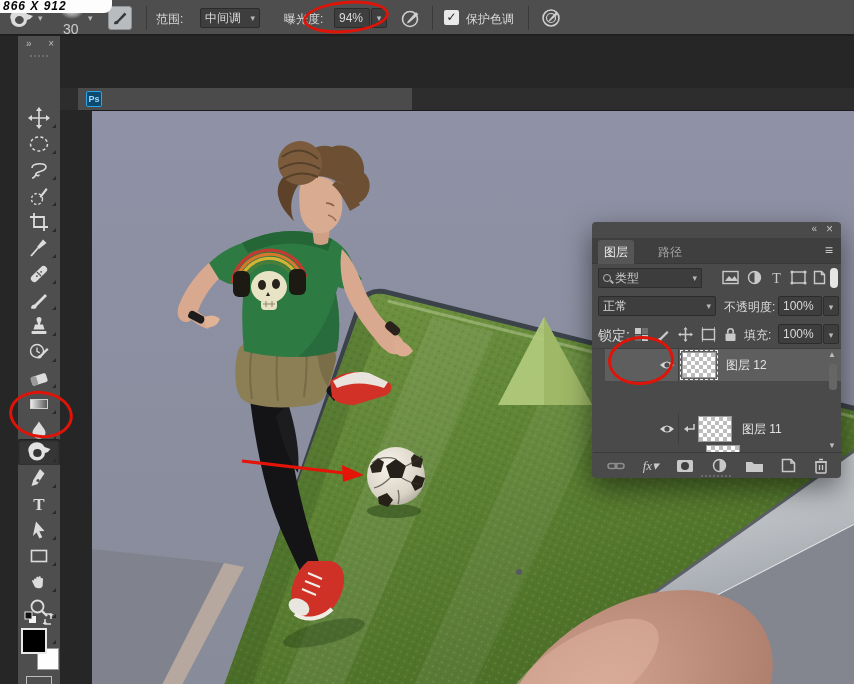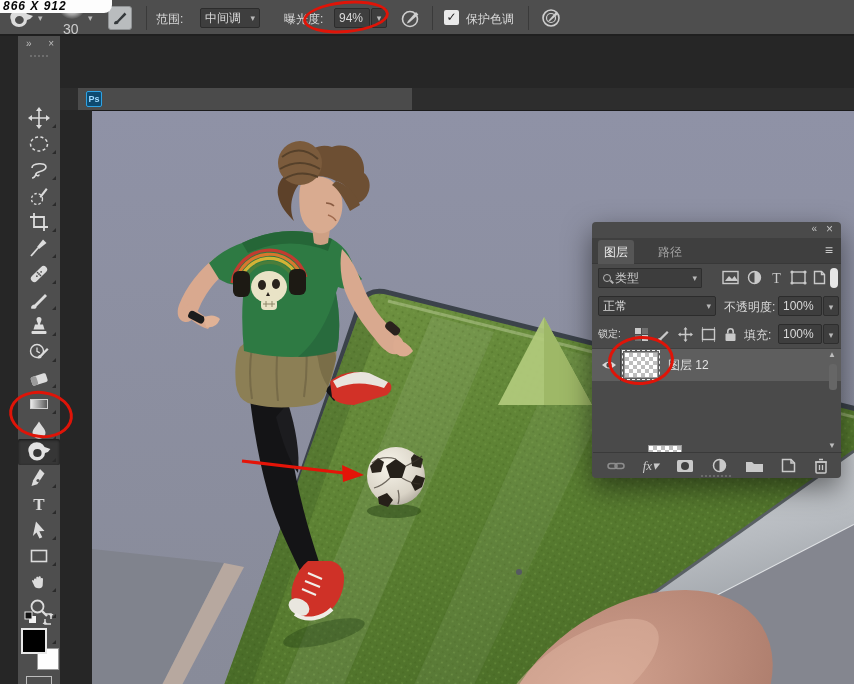--- a/index.html
+++ b/index.html
@@ -85,21 +85,21 @@
   #pin-toggle { position:absolute; right:3px; top:4px; width:8px; height:20px; background:#e6e6e6; border-radius:4px; }
   #lp-blend { top:70px; height:28px; }
   #blend-box { position:absolute; left:6px; top:4px; width:118px; }
   .val-box { position:absolute; top:4px; width:44px; }
   .chev-box { position:absolute; top:4px; width:16px; height:20px; background:#3e3e3e;
     border:1px solid #2e2e2e; border-radius:2px; text-align:center; line-height:18px; }
   #lp-lock { top:98px; height:28px; }
   .lock-ico { position:absolute; top:7px; }
   #lp-list { position:absolute; left:0; top:126px; width:100%; height:104px; overflow:hidden;
     border-top:1px solid #404040; }
-  .layer-row { position:absolute; left:0; width:100%; height:32px; display:flex; align-items:center; }
+  .layer-row { position:absolute; left:13px; width:100%; height:32px; display:flex; align-items:center;padding-left:45px; }
   .layer-row.sel { background:#5e5e5e; }
   .eye { margin-left:8px; width:18px; }
   .rowsep { width:1px; height:32px; background:#3e3e3e; margin:0 3px 0 2px; }
   .thumb { width:34px; height:26px; border:1px solid #9a9a9a;
     background-color:#fff;
     background-image:linear-gradient(45deg,#bdbdbd 25%,transparent 25%,transparent 75%,#bdbdbd 75%),
       linear-gradient(45deg,#bdbdbd 25%,transparent 25%,transparent 75%,#bdbdbd 75%);
     background-size:8px 8px; background-position:0 0,4px 4px; position:relative; }
   .thumb.selring { outline:1.5px dashed #f0f0f0; outline-offset:1px; }
   .mask-thumb { width:32px; height:26px; background:#fff; border:1px solid #9a9a9a; margin-left:6px; }
@@ -547,21 +547,21 @@
       <span class="chev">▾</span>
     </div>
     <span class="bar-label" style="left:132px;top:7px;font-size:12px">不透明度:</span>
     <div class="bar-box val-box" style="left:186px">
       <span>100%</span>
     </div>
     <div class="chev-box" style="left:231px"><span class="chev">▾</span></div>
   </div>
 
   <div class="lp-row" id="lp-lock">
-    <span class="bar-label" style="left:6px;top:7px;font-size:10px">锁定:</span>
+    <span class="bar-label" style="left:6px;top:7px;font-size:14px">锁定:</span>
     <svg class="lock-ico" style="left:42px" width="15" height="15" viewBox="0 0 15 15">
         <rect x="1" y="1" width="6" height="6" fill="#c9c9c9"></rect>
         <rect x="8" y="8" width="6" height="6" fill="#c9c9c9"></rect>
         <rect x="8" y="1" width="6" height="6" fill="#6f6f6f"></rect>
         <rect x="1" y="8" width="6" height="6" fill="#6f6f6f"></rect>
       </svg>
     <svg class="lock-ico" style="left:64px" width="15" height="15" viewBox="0 0 15 15">
         <path fill="#c9c9c9" d="M1.5 13.5 c0-2 1.2-2.6 2.4-2.6 L11 4 l1.6 1.6 -7 6.9 c0 1.3-1 2-3.6 1.4 Z"></path>
       </svg>
     <svg class="lock-ico" style="left:86px" width="15" height="15" viewBox="0 0 15 15">
@@ -586,20 +586,33 @@
   <div id="lp-list">
     <div class="layer-row sel" style="top:0">
       <svg class="eye" width="16" height="12" viewBox="0 0 16 12">
           <path d="M1 6 Q8 -1 15 6 Q8 13 1 6 Z" fill="#d8d8d8"></path>
           <circle cx="8" cy="6" r="2.6" fill="#4a4a4a"></circle>
         </svg>
       <div class="rowsep"></div>
       <div class="thumb selring"></div>
       <span class="layer-name">图层 12</span>
     </div>
+    <div class="layer-row" style="top:64px">
+      <svg class="eye" width="16" height="12" viewBox="0 0 16 12">
+          <path d="M1 6 Q8 -1 15 6 Q8 13 1 6 Z" fill="#d8d8d8"></path>
+          <circle cx="8" cy="6" r="2.6" fill="#4a4a4a"></circle>
+        </svg>
+      <div class="rowsep"></div>
+      <svg width="12" height="12" viewBox="0 0 12 12" style="margin-left:2px">
+          <path d="M10 1 V6 H4" fill="none" stroke="#cfcfcf" stroke-width="1.5"></path>
+          <polygon points="4,3 4,9 0,6" fill="#cfcfcf"></polygon>
+        </svg>
+      <div class="thumb" style="margin-left:2px"></div>
+      <span class="layer-name">图层 11</span>
+    </div>
     <div class="layer-row" style="top:96px;height:8px">
       <div class="thumb" style="height:8px;border-bottom:none;margin-left:56px"></div>
     </div>
   </div>
   <div id="lp-scroll">
     <span class="s-up">▲</span>
     <div class="sthumb"></div>
     <span class="s-dn">▼</span>
   </div>
 

